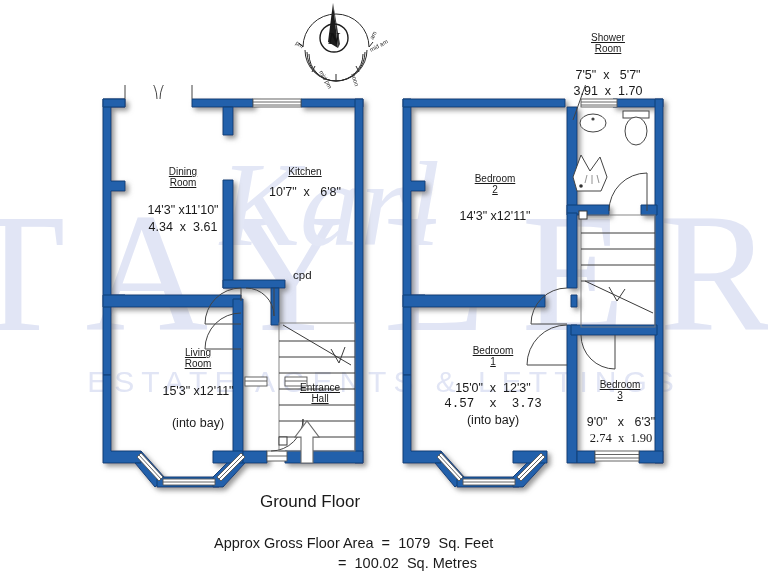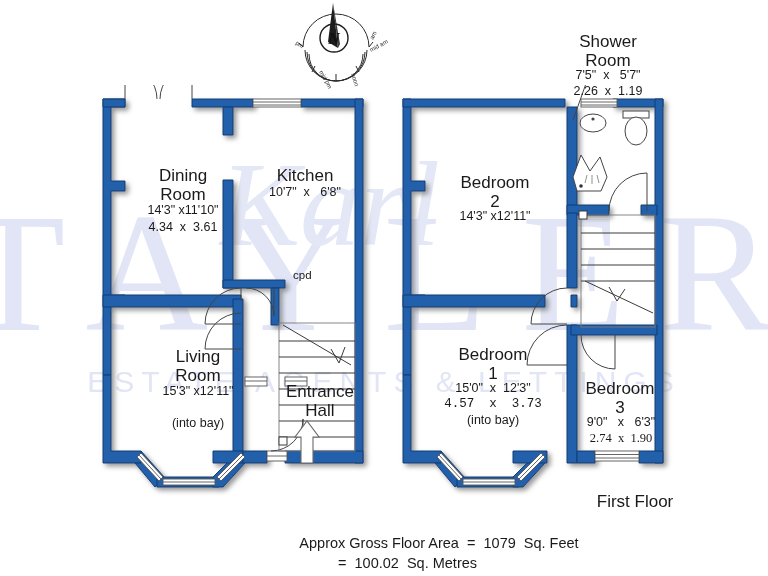--- a/index.html
+++ b/index.html
@@ -1,20 +1,20 @@
 <!DOCTYPE html>
 <html><head>
 <meta charset="utf-8">
 <style>
   html,body{margin:0;padding:0;background:#ffffff;}
   body{width:768px;height:576px;overflow:hidden;font-family:"Liberation Sans",sans-serif;color:#1a1a1a;}
   #stage{position:relative;width:768px;height:576px;background:#fff;}
   svg{display:block;}
   .txt{position:absolute;text-align:center;line-height:1.14;white-space:pre;}
-  .roomname{font-size:17px;}
+  .roomname{font-size:10px;text-decoration:underline;}
   .dims{font-size:12.5px;}
   .floorlabel{font-size:17px;}
   .areatxt{font-size:14.5px;}
   .compasslbl{font-size:6px;fill:#2b2b2b;}
 </style>
 </head>
 <body>
 
 <div id="stage">
 
@@ -297,32 +297,32 @@
   <div class="txt dims" style="left:243px;top:185px;width:124px;">10'7"  x   6'8"</div>
 
   <div class="txt roomname" style="left:135px;top:347px;width:126px;">Living<br>Room</div>
   <div class="txt dims" style="left:135px;top:384px;width:126px;">15'3" x12'11"</div>
   <div class="txt dims" style="left:135px;top:416px;width:126px;">(into bay)</div>
 
   <div class="txt roomname" style="left:265px;top:382px;width:110px;">Entrance<br>Hall</div>
 
   <div class="txt roomname" style="left:553px;top:32px;width:110px;">Shower<br>Room</div>
   <div class="txt dims" style="left:548px;top:68px;width:120px;">7'5"  x   5'7"</div>
-  <div class="txt dims" style="left:548px;top:84px;width:120px;">2.26  x  1.19</div>
+  <div class="txt dims" style="left:548px;top:84px;width:120px;">3.91  x  1.70</div>
 
   <div class="txt roomname" style="left:430px;top:173px;width:130px;">Bedroom<br>2</div>
   <div class="txt dims" style="left:430px;top:209px;width:130px;">14'3" x12'11"</div>
 
   <div class="txt roomname" style="left:428px;top:345px;width:130px;">Bedroom<br>1</div>
   <div class="txt dims" style="left:428px;top:381px;width:130px;">15'0"  x  12'3"</div>
   <div class="txt dims" style="left:428px;top:397px;width:130px;font-family:Liberation Mono, monospace;">4.57  x  3.73</div>
   <div class="txt dims" style="left:428px;top:413px;width:130px;">(into bay)</div>
 
   <div class="txt roomname" style="left:565px;top:379px;width:110px;">Bedroom<br>3</div>
   <div class="txt dims" style="left:563px;top:415px;width:116px;">9'0"   x   6'3"</div>
   <div class="txt dims" style="left:563px;top:431px;width:116px;font-family:Liberation Serif, serif;">2.74  x  1.90</div>
 
-  <div class="txt floorlabel" style="left:540px;top:492px;width:190px;">First Floor</div>
-
-  <div class="txt areatxt" style="left:160px;top:535px;width:450px;text-align:center;padding-left:54px;">Approx Gross Floor Area  =  1079  Sq. Feet</div>
+  <div class="txt floorlabel" style="left:215px;top:492px;width:190px;">Ground Floor</div>
+
+  <div class="txt areatxt" style="left:160px;top:535px;width:450px;text-align:left;padding-left:54px;">Approx Gross Floor Area  =  1079  Sq. Feet</div>
   <div class="txt areatxt" style="left:160px;top:555px;width:450px;text-align:left;padding-left:178px;">=  100.02  Sq. Metres</div>
 
 </div>
 
 </body></html>

